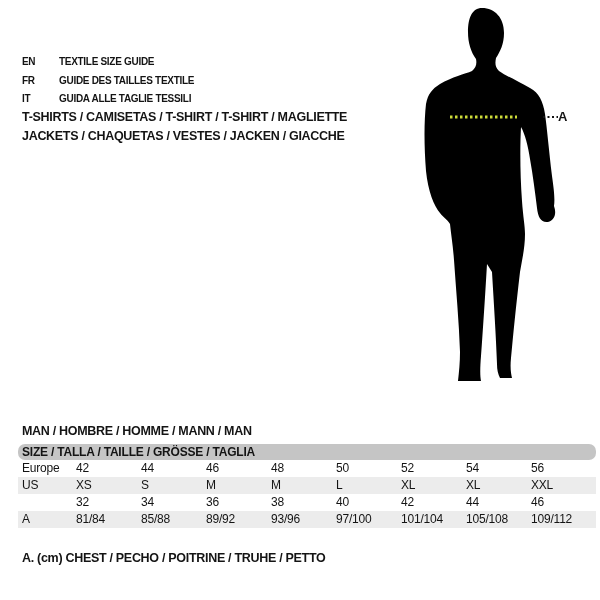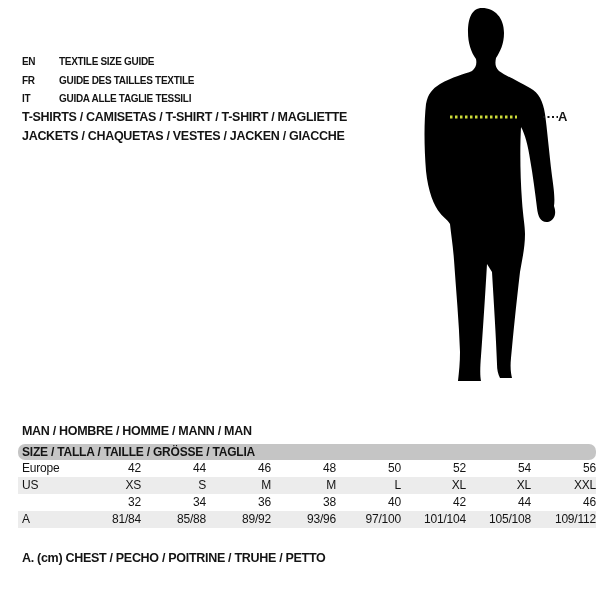--- a/index.html
+++ b/index.html
@@ -17,21 +17,21 @@
     line-height:19px;letter-spacing:-0.3px;}
   .figure-svg{position:absolute;left:420px;top:6px;width:160px;height:380px;}
   .measure-label{position:absolute;left:558px;top:109px;font-size:13px;font-weight:700;}
   .section-title{position:absolute;left:22px;top:424px;font-size:12.5px;font-weight:700;
     letter-spacing:-0.3px;text-align:right;}
   .size-table{position:absolute;left:18px;top:444px;width:578px;font-size:12px;
     letter-spacing:-0.2px;}
   .table-header{height:16px;line-height:16px;padding-left:4px;font-weight:700;}
   .table-row{display:grid;grid-template-columns:58px repeat(8,1fr);height:17px;
     line-height:17px;}
-  .cell{text-align:right;}
+  .cell{text-align:left;}
   .cell.label{text-align:left;padding-left:4px;}
   .footnote{position:absolute;left:22px;top:551px;font-size:12.5px;font-weight:700;
     letter-spacing:-0.3px;}
 </style>
 </head>
 <body>
 
 <div class="lang-list">
   <div class="lang-row">
     <span class="lang-code">EN</span>

